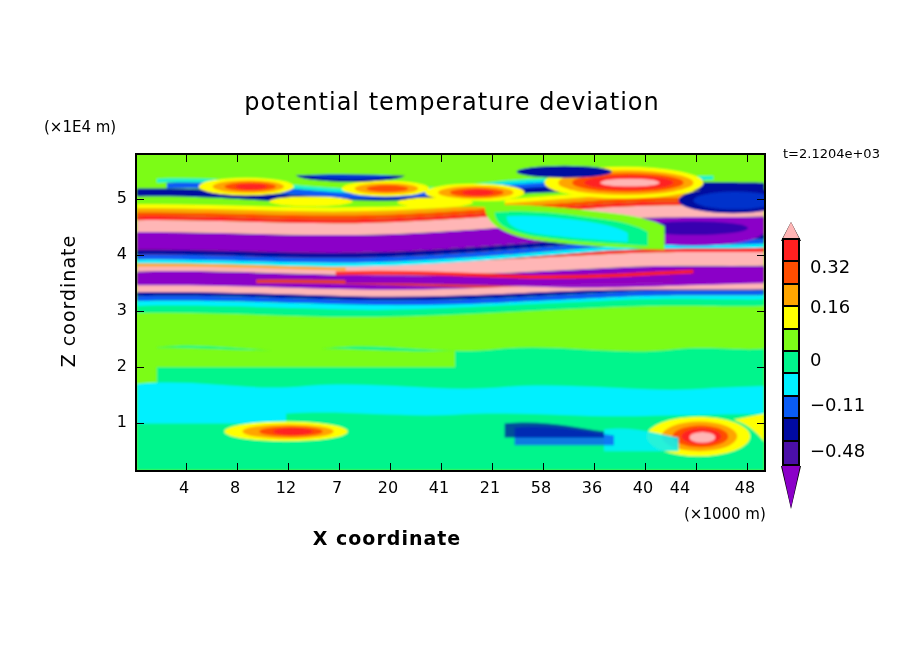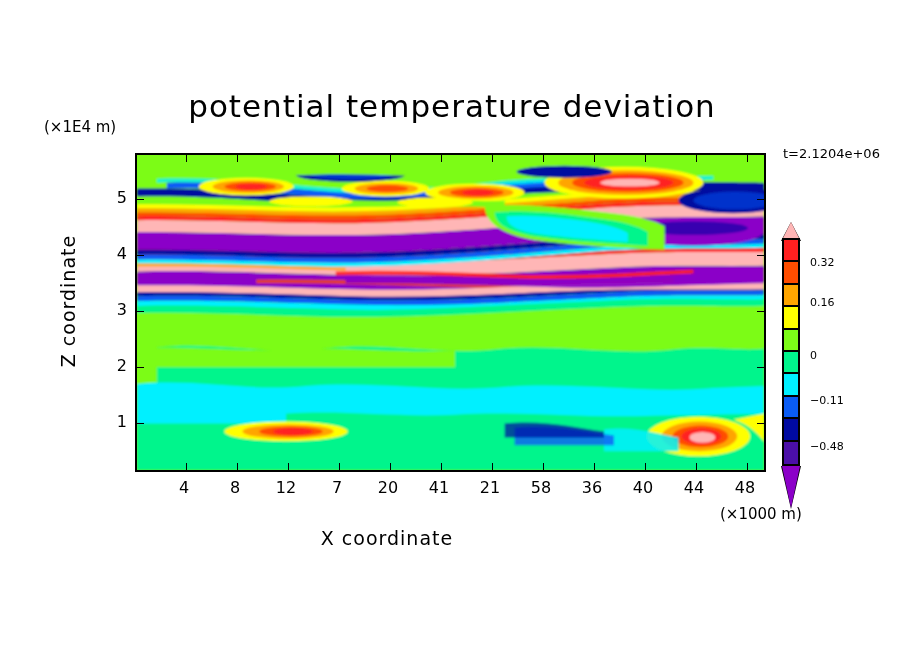--- a/index.html
+++ b/index.html
@@ -1,60 +1,60 @@
 <!DOCTYPE html>
 <html><head>
 <meta charset="utf-8">
 <style>
   html,body{margin:0;padding:0;background:#ffffff;}
   body{width:904px;height:654px;position:relative;overflow:hidden;
        font-family:"DejaVu Sans",sans-serif;color:#000;}
   .abs{position:absolute;}
-  #title{left:0;top:88px;width:904px;text-align:center;font-size:31px;letter-spacing:1px;}
+  #title{left:0;top:88px;width:904px;text-align:center;font-size:24px;letter-spacing:1px;}
   #zunit{left:44px;top:118px;font-size:15px;}
   #tstamp{left:783px;top:146px;font-size:13px;}
   #plotframe{left:135px;top:153px;width:631px;height:319px;border:2px solid #000;
              box-sizing:border-box;overflow:hidden;background:#7CFC18;}
   #field{position:absolute;left:0;top:0;width:100%;height:100%;}
   .xtick{position:absolute;bottom:0;width:1px;height:7px;background:#000;}
   .xtickT{position:absolute;top:0;width:1px;height:7px;background:#000;}
   .ytick{position:absolute;left:0;height:1px;width:7px;background:#000;}
   .ytickR{position:absolute;right:0;height:1px;width:7px;background:#000;}
   .xlab{position:absolute;top:478px;font-size:16px;text-align:center;width:40px;}
   .ylab{position:absolute;left:105px;font-size:16px;text-align:right;width:22px;}
   #xaxis-title{left:0;top:527px;width:904px;text-align:center;font-size:19px;
                letter-spacing:1px;padding-left:-20px;}
-  #xaxis-title span{display:inline-block;margin-left:-130px;}
-  #xunit{left:720px;top:505px;font-size:15px;}
+  #xaxis-title span{display:inline-block;margin-left:-130px;font-weight:bold;}
+  #xunit{left:684px;top:505px;font-size:15px;}
   #yaxis-title{left:-32px;top:290px;width:200px;text-align:center;font-size:19px;
                transform:rotate(-90deg);letter-spacing:1px;}
   #cbar{left:782px;top:238px;width:18px;height:228px;border:2px solid #000;
         box-sizing:border-box;}
   .cband{width:100%;border-bottom:2px solid #000;box-sizing:border-box;}
   .cband:last-child{border-bottom:none;}
   #cbarTop{left:782px;top:222px;width:0;height:0;
            border-left:9px solid transparent;border-right:9px solid transparent;
            border-bottom:18px solid #FFB6B6;}
   #cbarTopL{left:781px;top:222px;width:0;height:0;
             border-left:10px solid transparent;border-right:10px solid transparent;
             border-bottom:19px solid #000;}
   #cbarBot{left:782px;top:466px;width:0;height:0;
            border-left:9px solid transparent;border-right:9px solid transparent;
            border-top:42px solid #8B00C8;}
   #cbarBotL{left:781px;top:466px;width:0;height:0;
             border-left:10px solid transparent;border-right:10px solid transparent;
             border-top:43px solid #000;}
-  .cblab{position:absolute;left:810px;font-size:11px;}
+  .cblab{position:absolute;left:810px;font-size:18px;}
 </style>
 </head>
 <body>
 
 <div id="title" class="abs">potential temperature deviation</div>
 <div id="zunit" class="abs">(×1E4 m)</div>
-<div id="tstamp" class="abs">t=2.1204e+06</div>
+<div id="tstamp" class="abs">t=2.1204e+03</div>
 
 <div id="plotframe" class="abs">
   <svg id="field" viewBox="0 0 631 319" preserveAspectRatio="none">
     <defs>
       <filter id="blr">
           <feGaussianBlur stdDeviation="1.1"></feGaussianBlur>
         </filter>
     </defs>
     <g filter="url(#blr)">
     <rect x="0" y="0" width="631" height="319" fill="#7CFC18"></rect>
@@ -230,21 +230,21 @@
 <div class="xlab" style="left:164px">4</div>
 <div class="xlab" style="left:215px">8</div>
 <div class="xlab" style="left:266px">12</div>
 <div class="xlab" style="left:317px">7</div>
 <div class="xlab" style="left:368px">20</div>
 <div class="xlab" style="left:419px">41</div>
 <div class="xlab" style="left:470px">21</div>
 <div class="xlab" style="left:521px">58</div>
 <div class="xlab" style="left:572px">36</div>
 <div class="xlab" style="left:623px">40</div>
-<div class="xlab" style="left:674px">44</div>
+<div class="xlab" style="left:660px">44</div>
 <div class="xlab" style="left:725px">48</div>
 
 <div class="ylab" style="top:412px">1</div>
 <div class="ylab" style="top:356px">2</div>
 <div class="ylab" style="top:300px">3</div>
 <div class="ylab" style="top:244px">4</div>
 <div class="ylab" style="top:188px">5</div>
 
 <div id="xunit" class="abs">(×1000 m)</div>
 <div id="xaxis-title" class="abs">

